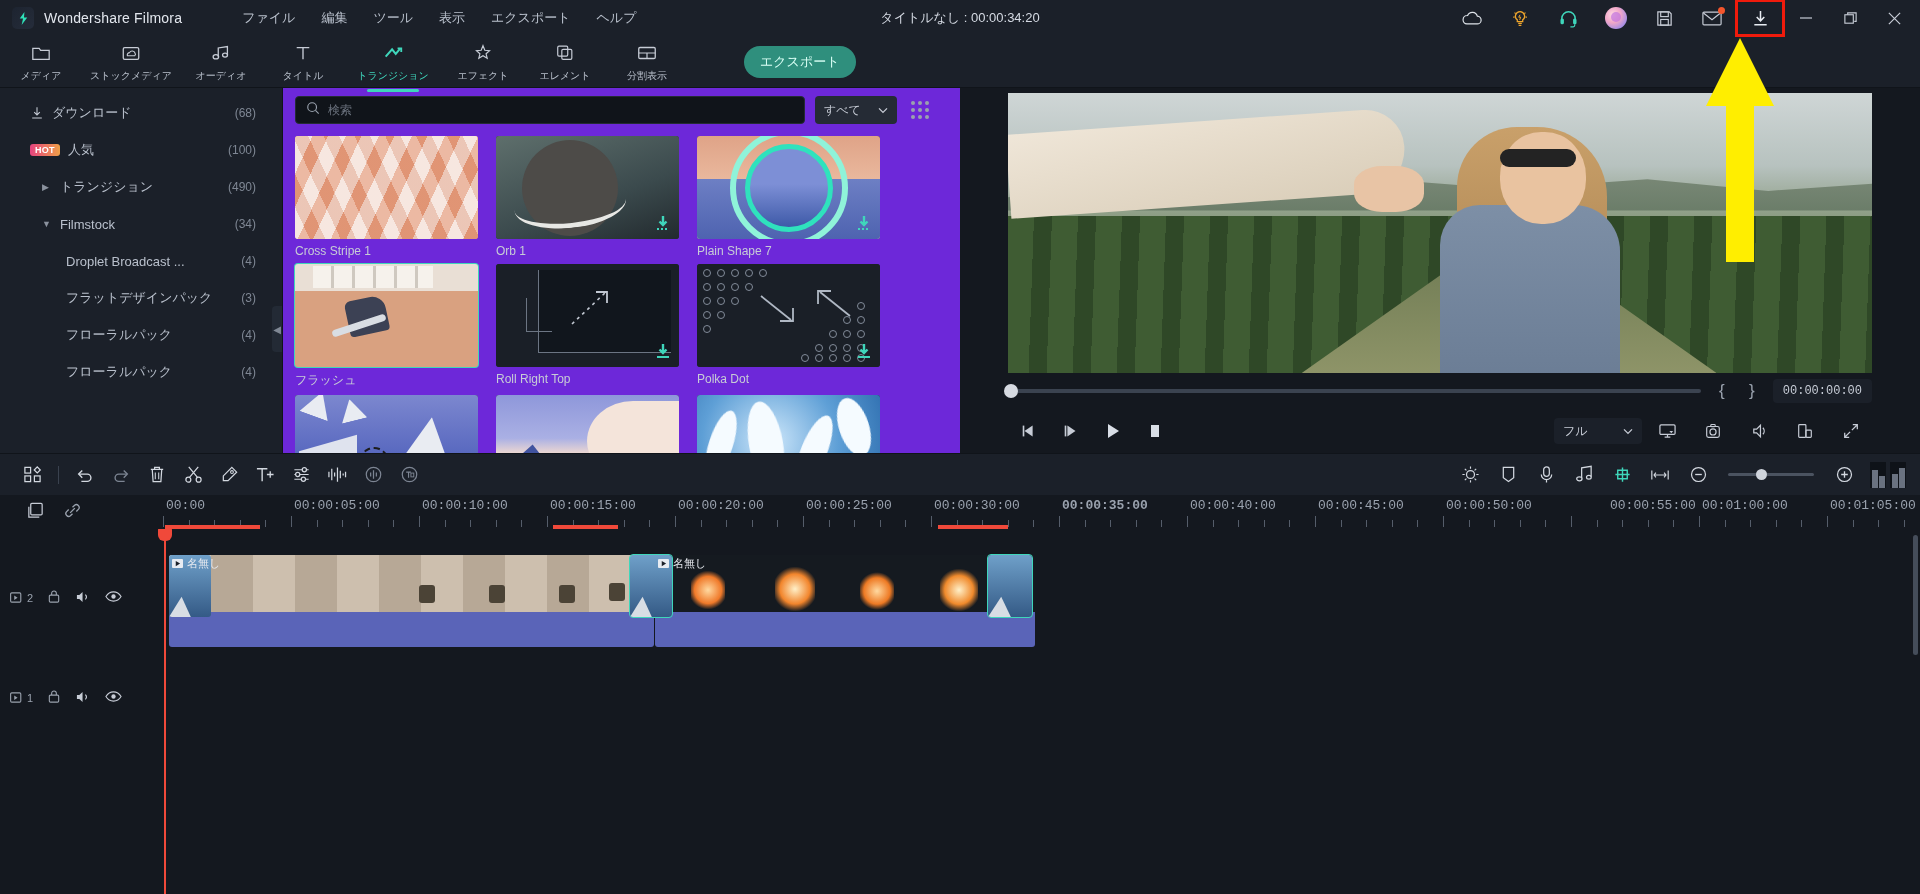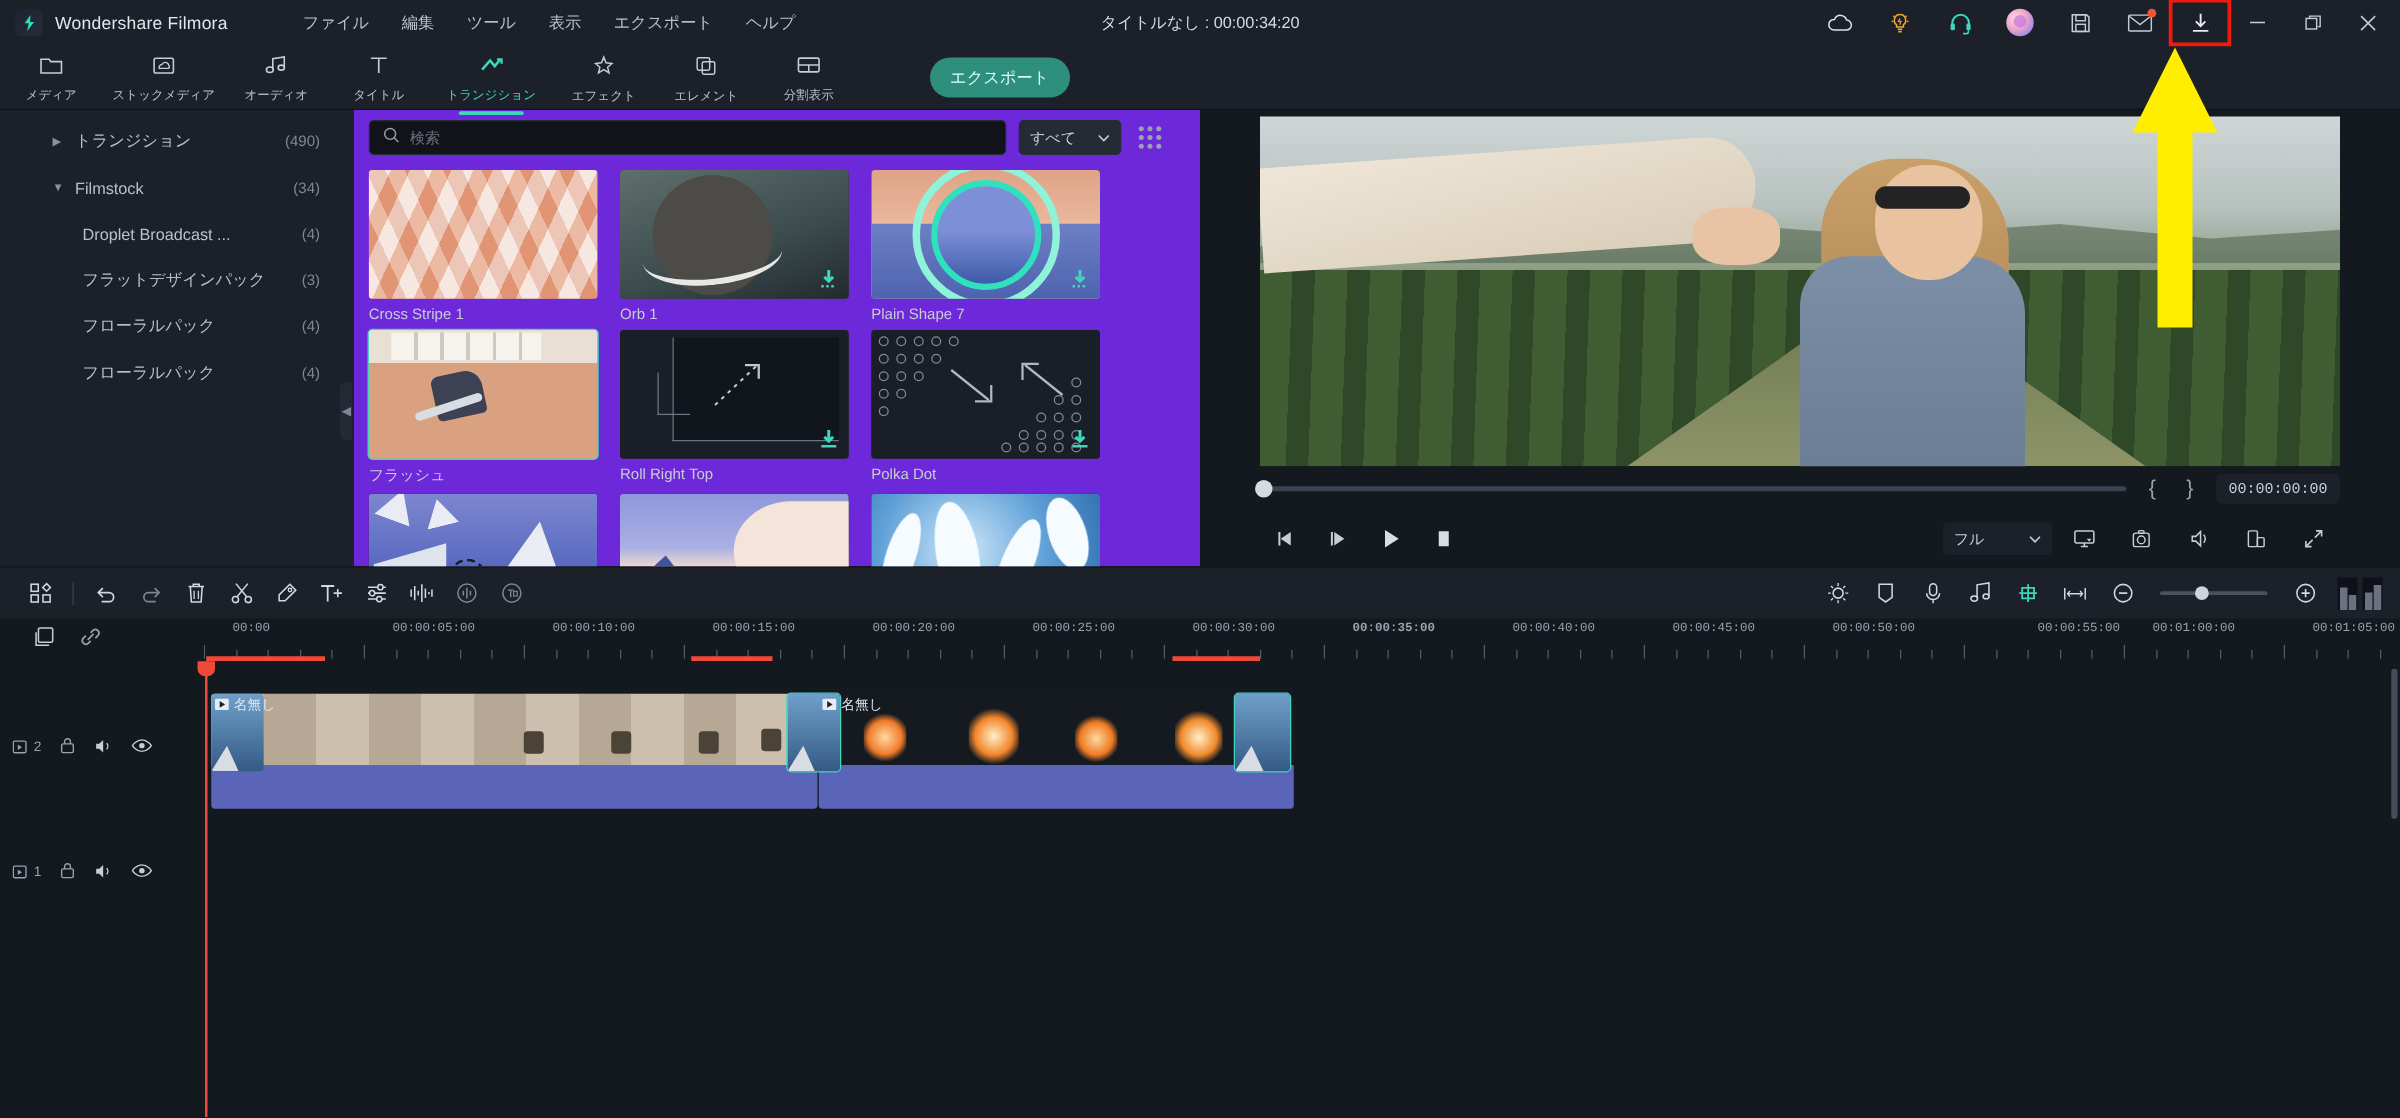--- a/index.html
+++ b/index.html
@@ -156,21 +156,21 @@
   .tsep { width: 1px; height: 18px; background: #3a424f; margin: 0 8px; }
   .tl-toolbar .right { margin-left: auto; display: flex; align-items: center; gap: 2px; }
   .zoom-bar { width: 86px; height: 3px; background: #4b5360; border-radius: 2px; position: relative; margin: 0 10px;}
   .zoom-knob { position: absolute; left: 28px; top: -4px; width: 11px; height: 11px; border-radius: 50%; background: #cfd4dc; }
   .meter { width: 16px; height: 26px; background: #0e1218; position: relative; margin-left:6px;}
   .meter i { position: absolute; bottom: 0; width: 6px; background: #6a7280; }
 
   .ruler-wrap { height: 34px; background: #14181f; display: flex; flex: none; position: relative; }
   .ruler-left { width: 163px; flex: none; display: flex; align-items: center; gap: 18px; padding-left: 26px;}
   .ruler { flex: 1; position: relative; overflow: hidden; }
-  .tick-lbl { position: absolute; top: 3px; font-size: 10px; color: #9aa2ae; font-family: "Liberation Mono", monospace; margin-left: 20px;}
+  .tick-lbl { position: absolute; top: 3px; font-size: 13px; color: #9aa2ae; font-family: "Liberation Mono", monospace;}
   .tick { position: absolute; bottom: 2px; width: 1px; background: #555d6a; }
   .redmark { position: absolute; bottom: 0; height: 4px; background: #f0493a; }
 
   .tracks { flex: 1; background: #14181f; position: relative; overflow: hidden; }
   .track-head { position: absolute; left: 0; top: 0; width: 132px; bottom: 0; background: #14181f; z-index: 4; }
   .thead-row { position: absolute; left: 0; width: 132px; display: flex; align-items: center; gap: 14px; padding-left: 10px; color: #9aa2ae; font-size: 11px; }
   .clip { position: absolute; border-radius: 3px; overflow: hidden; }
   .clip-v { background: #4a56a8; }
   .cliplbl { position: absolute; left: 4px; top: 2px; font-size: 11px; color: #e6e9ef; z-index: 3; display:flex; align-items:center; gap:4px;}
   .playhead { position: absolute; top: 0; bottom: 0; width: 2px; background: #f0493a; z-index: 6; }
@@ -319,20 +319,34 @@
             <path d="M3 9.5h18M12 9.5v6" stroke="#c7ccd6" stroke-width="1.3"></path>
           </svg></span>
       <span class="lbl">分割表示</span>
     </div>
     <button class="export-btn">エクスポート</button>
   </div>
 
   <div class="body">
 
     <div class="leftnav">
+      <div class="nav-row">
+        <span class="nav-ico">
+            <svg width="14" height="14" viewBox="0 0 16 16">
+              <path d="M8 1.5v8.5M4.8 7l3.2 3.2L11.2 7M2.5 13.8h11" fill="none" stroke="#c7ccd6" stroke-width="1.2"></path>
+            </svg>
+          </span>
+        <span class="nav-label">ダウンロード</span>
+        <span class="nav-count">(68)</span>
+      </div>
+      <div class="nav-row">
+        <span class="badge hot">HOT</span>
+        <span class="nav-label">人気</span>
+        <span class="nav-count">(100)</span>
+      </div>
       <div class="nav-row" style="padding-left:34px">
         <span class="caret">▶</span>
         <span class="nav-label">トランジション</span>
         <span class="nav-count">(490)</span>
       </div>
       <div class="nav-row" style="padding-left:34px">
         <span class="caret">▼</span>
         <span class="nav-label">Filmstock</span>
         <span class="nav-count">(34)</span>
       </div>

